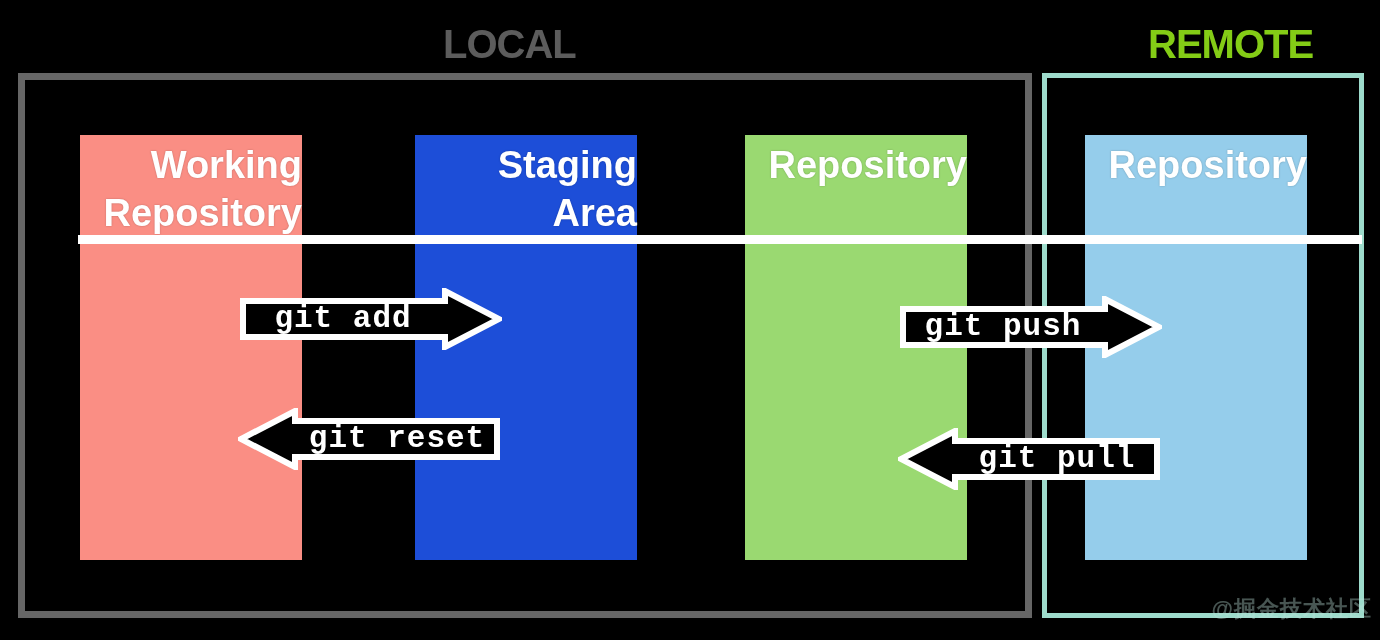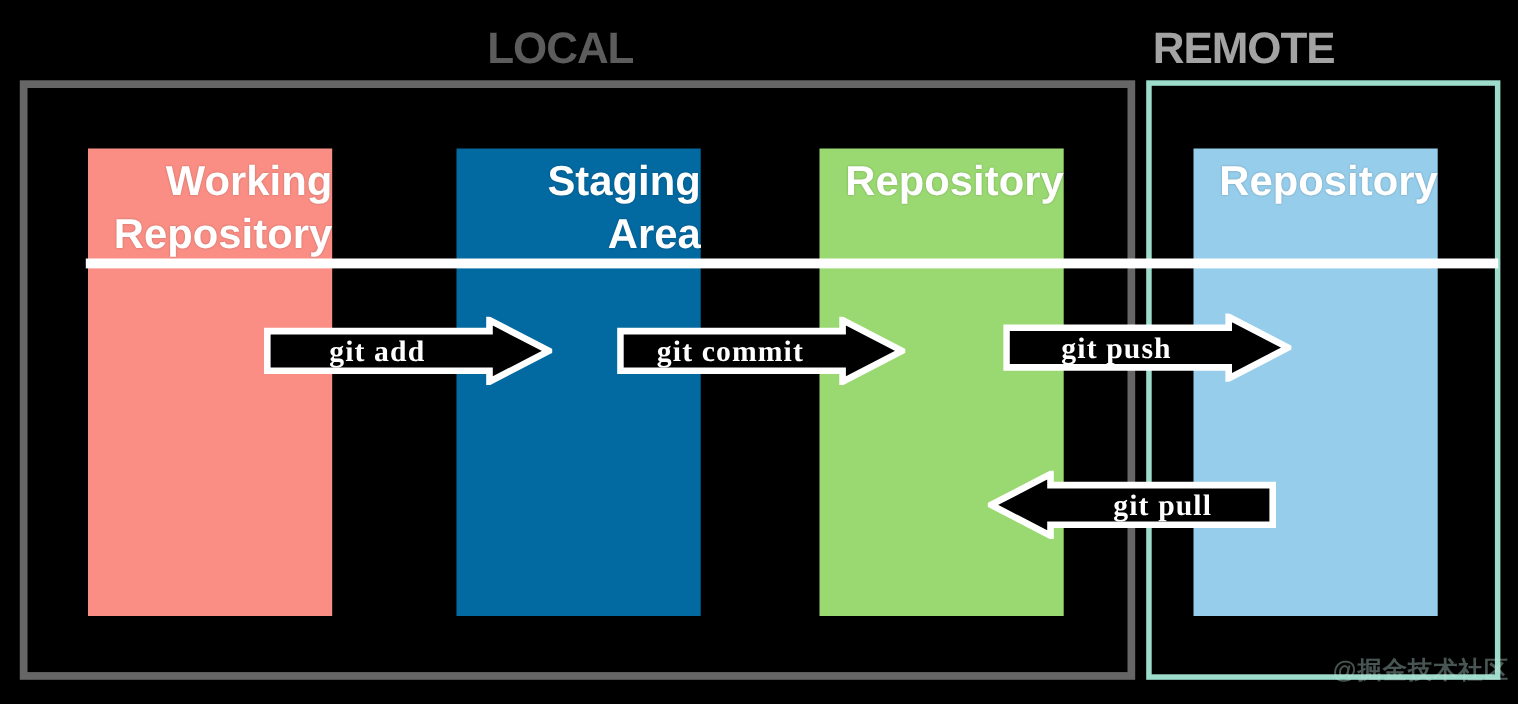--- a/index.html
+++ b/index.html
@@ -24,23 +24,23 @@
     letter-spacing: -1px;
     line-height: 1;
     white-space: nowrap;
   }
   #local-title {
     left: 443px;
     top: 24px;
     color: #5c5c5c;
   }
   #remote-title {
-    left: 1048px;
+    left: 1148px;
     top: 24px;
-    color: #a3a3a3;
+    color: #84cc16;
   }
 
   
   .zone-frame {
     position: absolute;
     box-sizing: border-box;
     background: transparent;
   }
   #local-frame {
     left: 18px;
@@ -70,21 +70,21 @@
     right: 0;
     top: 6px;
     text-align: right;
     color: #ffffff;
     font-weight: bold;
     font-size: 38px;
     line-height: 48px;
     text-shadow: 0 0 2px rgba(0,0,0,0.25);
   }
   #col-working   { left: 80px;   background: #fa8e84; }
-  #col-staging   { left: 415px;  background: #0369a1; }
+  #col-staging   { left: 415px;  background: #1d4ed8; }
   #col-repo      { left: 745px;  background: #9ad971; }
   #col-remoterepo{ left: 1085px; background: #95cdeb; }
 
   
   #white-divider {
     position: absolute;
     left: 78px;
     top: 235px;
     width: 1284px;
     height: 9px;
@@ -96,35 +96,35 @@
     position: absolute;
     height: 62px;
   }
   .arrow svg { display: block; }
   .arrow .cmd {
     position: absolute;
     top: 0;
     height: 62px;
     line-height: 62px;
     color: #ffffff;
-    font-family: Liberation Serif, serif;
-    font-size: 27px;
+    font-family: Liberation Mono, monospace;
+    font-size: 31px;
     font-weight: bold;
     letter-spacing: 1px;
     white-space: nowrap;
     pointer-events: none;
   }
   
   .arrow-right .cmd { left: 0; right: 56px; text-align: center; }
   
   .arrow-left  .cmd { left: 56px; right: 0;  text-align: center; }
 
   #arrow-add     { left: 240px; top: 288px; width: 262px; }
   #arrow-commit  { left: 561px; top: 288px; width: 262px; }
-  #arrow-push    { left: 900px; top: 285px; width: 262px; margin-left: 12px; }
+  #arrow-push    { left: 900px; top: 296px; width: 262px; }
   #arrow-reset   { left: 238px; top: 408px; width: 262px; }
   #arrow-pull    { left: 898px; top: 428px; width: 262px; }
 
   
   #watermark {
     position: absolute;
     right: 8px;
     bottom: 16px;
     color: rgba(190, 225, 218, 0.38);
     font-size: 22px;
@@ -172,34 +172,34 @@
 
   <div id="white-divider"></div>
 
   <div class="arrow arrow-right" id="arrow-add">
     <svg width="262" height="62" viewBox="0 0 262 62">
       <polygon points="3,13 205,13 205,3 259,31 205,59 205,49 3,49" fill="#000000" stroke="#ffffff" stroke-width="6" stroke-linejoin="miter"></polygon>
     </svg>
     <div class="cmd">git add</div>
   </div>
 
-  <div class="arrow arrow-right" id="arrow-commit">
+
+  <div class="arrow arrow-right" id="arrow-push">
     <svg width="262" height="62" viewBox="0 0 262 62">
       <polygon points="3,13 205,13 205,3 259,31 205,59 205,49 3,49" fill="#000000" stroke="#ffffff" stroke-width="6" stroke-linejoin="miter"></polygon>
     </svg>
-    <div class="cmd">git commit</div>
-  </div>
-
-  <div class="arrow arrow-right" id="arrow-push">
-    <svg width="262" height="62" viewBox="0 0 262 62">
-      <polygon points="3,13 205,13 205,3 259,31 205,59 205,49 3,49" fill="#000000" stroke="#ffffff" stroke-width="6" stroke-linejoin="miter"></polygon>
-    </svg>
     <div class="cmd">git push</div>
   </div>
 
+  <div class="arrow arrow-left" id="arrow-reset">
+    <svg width="262" height="62" viewBox="0 0 262 62">
+      <polygon points="259,13 57,13 57,3 3,31 57,59 57,49 259,49" fill="#000000" stroke="#ffffff" stroke-width="6" stroke-linejoin="miter"></polygon>
+    </svg>
+    <div class="cmd">git reset</div>
+  </div>
 
   <div class="arrow arrow-left" id="arrow-pull">
     <svg width="262" height="62" viewBox="0 0 262 62">
       <polygon points="259,13 57,13 57,3 3,31 57,59 57,49 259,49" fill="#000000" stroke="#ffffff" stroke-width="6" stroke-linejoin="miter"></polygon>
     </svg>
     <div class="cmd">git pull</div>
   </div>
 
   <div id="watermark">@掘金技术社区</div>
 

